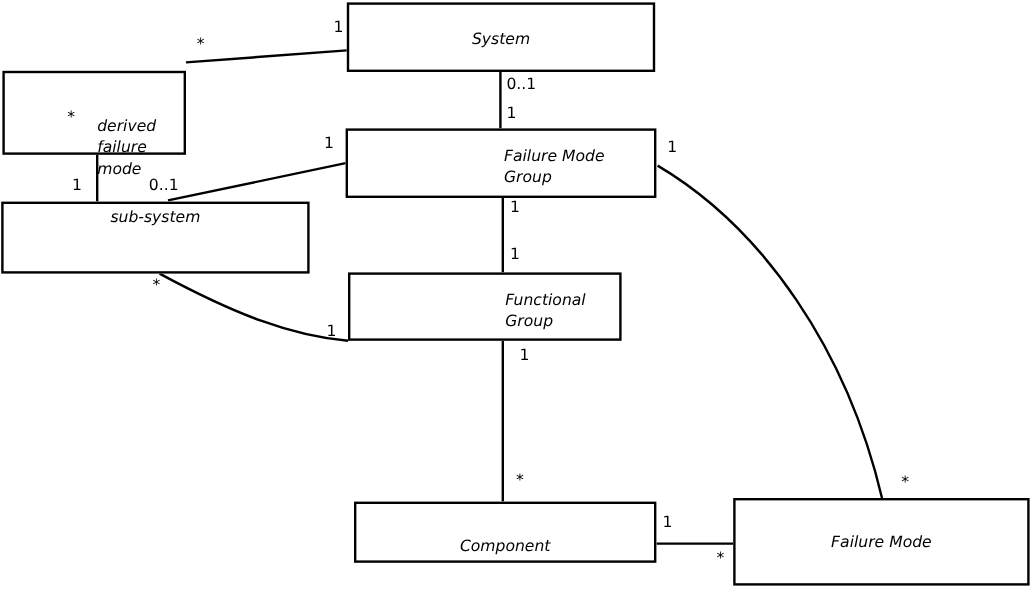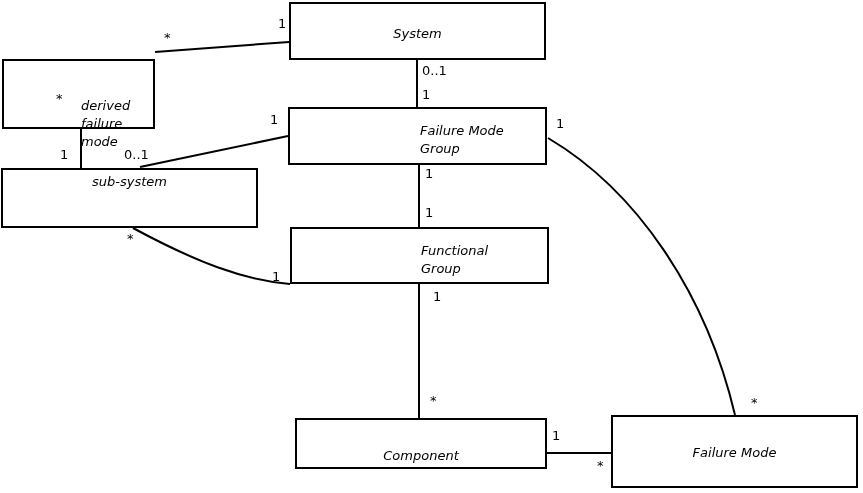--- a/index.html
+++ b/index.html
@@ -83,21 +83,21 @@
       <div class="uml-class" style="left: 289px; top: 2px; width: 257px; height: 58px;">
         <div class="uml-class-name name-center" style="top: 21px;">System</div>
       </div>
       <div class="uml-class" style="left: 288px; top: 107px; width: 259px; height: 58px;">
         <div class="uml-class-name name-anchor" style="top: 13px; left: 130px;">Failure Mode
 Group</div>
       </div>
       <div class="uml-class" style="left: 1px; top: 168px; width: 257px; height: 60px;">
         <div class="uml-class-name name-center" style="top: 3px;">sub-system</div>
       </div>
-      <div class="uml-class" style="left: 290px; top: 227px; width: 259px; height: 57px;">
+      <div class="uml-class" style="left: 290px; top: 227px; width: 228px; height: 57px;">
         <div class="uml-class-name name-anchor" style="top: 13px; left: 129px;">Functional
 Group</div>
       </div>
       <div class="uml-class" style="left: 295px; top: 418px; width: 252px; height: 51px;">
         <div class="uml-class-name name-center" style="top: 27px;">Component</div>
       </div>
       <div class="uml-class" style="left: 611px; top: 415px; width: 247px; height: 73px;">
         <div class="uml-class-name name-center" style="top: 27px;">Failure Mode</div>
       </div>
     </div>

